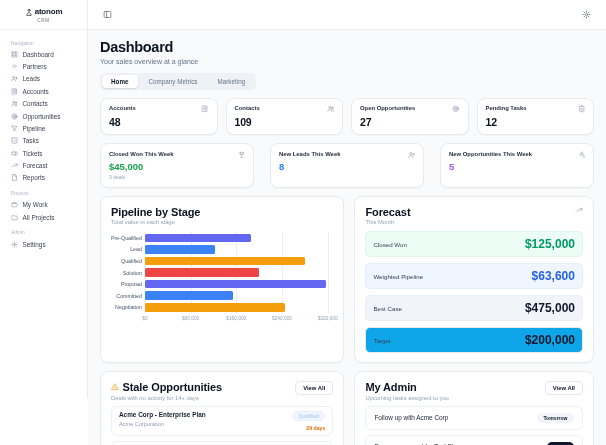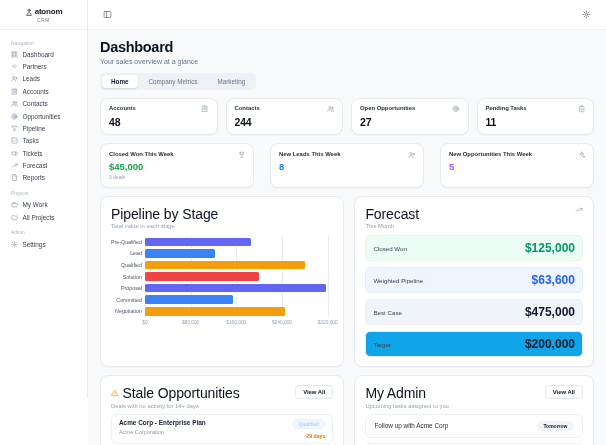--- a/index.html
+++ b/index.html
@@ -46,21 +46,21 @@
   .kpi-value{font-size:10.5px;font-weight:bold;margin-top:3px;letter-spacing:-.2px;color:#0b1220}
 
   .weeks{display:grid;grid-template-columns:repeat(3,1fr);gap:16px;margin-top:8px}
   .week-card{padding:6.5px 8px;min-height:38px}
   .week-value{font-size:9.5px;font-weight:bold;margin-top:3px}
   .week-sub{font-size:5px;color:#94a3b8;margin-top:2px;min-height:5px}
 
   .panels{display:grid;grid-template-columns:1.02fr 1fr;gap:10px;margin-top:8px}
   .panel{padding:9px 10px;min-height:131px}
   .panel-head{display:flex;justify-content:space-between;align-items:flex-start}
-  .panel-title{font-size:14px;font-weight:normal;color:#0b1220;letter-spacing:-.1px}
+  .panel-title{font-size:11px;font-weight:bold;color:#0b1220;letter-spacing:-.1px}
   .panel-sub{font-size:5.8px;color:#94a3b8;margin-top:1.5px}
   .panel-icon{color:#9aa3b2}
   .panel-icon svg{width:8px;height:8px}
 
   
   .chart{display:flex;margin-top:7px}
   .labels-col{display:flex;flex-direction:column}
   .clabel{height:11.6px;display:flex;align-items:center;justify-content:flex-end;font-size:5.3px;color:#475569;padding-right:3px;white-space:nowrap}
   .clabel.axis-spacer{height:10px}
   .cplot{flex:1;position:relative}
@@ -326,21 +326,21 @@
             <span class="kpi-label">Contacts</span>
             <span class="kpi-icon">
               <svg viewBox="0 0 24 24" fill="none" stroke="currentColor" stroke-width="2" stroke-linecap="round" stroke-linejoin="round">
                 <circle cx="9" cy="8" r="3.5"></circle>
                 <path d="M2.5 20.5a6.5 6.5 0 0 1 13 0"></path>
                 <circle cx="17" cy="9" r="2.8"></circle>
                 <path d="M16.5 14.5a5.8 5.8 0 0 1 5 6"></path>
               </svg>
             </span>
           </div>
-          <div class="kpi-value">244</div>
+          <div class="kpi-value">109</div>
         </div>
 
         <div class="card kpi-card">
           <div class="kpi-top">
             <span class="kpi-label">Open Opportunities</span>
             <span class="kpi-icon">
               <svg viewBox="0 0 24 24" fill="none" stroke="currentColor" stroke-width="2" stroke-linecap="round" stroke-linejoin="round">
                 <circle cx="12" cy="12" r="9"></circle>
                 <circle cx="12" cy="12" r="5"></circle>
                 <circle cx="12" cy="12" r="1.2"></circle>
@@ -354,21 +354,21 @@
           <div class="kpi-top">
             <span class="kpi-label">Pending Tasks</span>
             <span class="kpi-icon">
               <svg viewBox="0 0 24 24" fill="none" stroke="currentColor" stroke-width="2" stroke-linecap="round" stroke-linejoin="round">
                 <rect x="5" y="4.5" width="14" height="17" rx="2"></rect>
                 <path d="M9 4.5a3 3 0 0 1 6 0"></path>
                 <path d="M9 12h6M9 16h6"></path>
               </svg>
             </span>
           </div>
-          <div class="kpi-value">11</div>
+          <div class="kpi-value">12</div>
         </div>
       </div>
 
     <div class="weeks">
 
         <div class="card week-card">
           <div class="kpi-top">
             <span class="kpi-label">Closed Won This Week</span>
             <span class="kpi-icon">
               <svg viewBox="0 0 24 24" fill="none" stroke="currentColor" stroke-width="2" stroke-linecap="round" stroke-linejoin="round">

